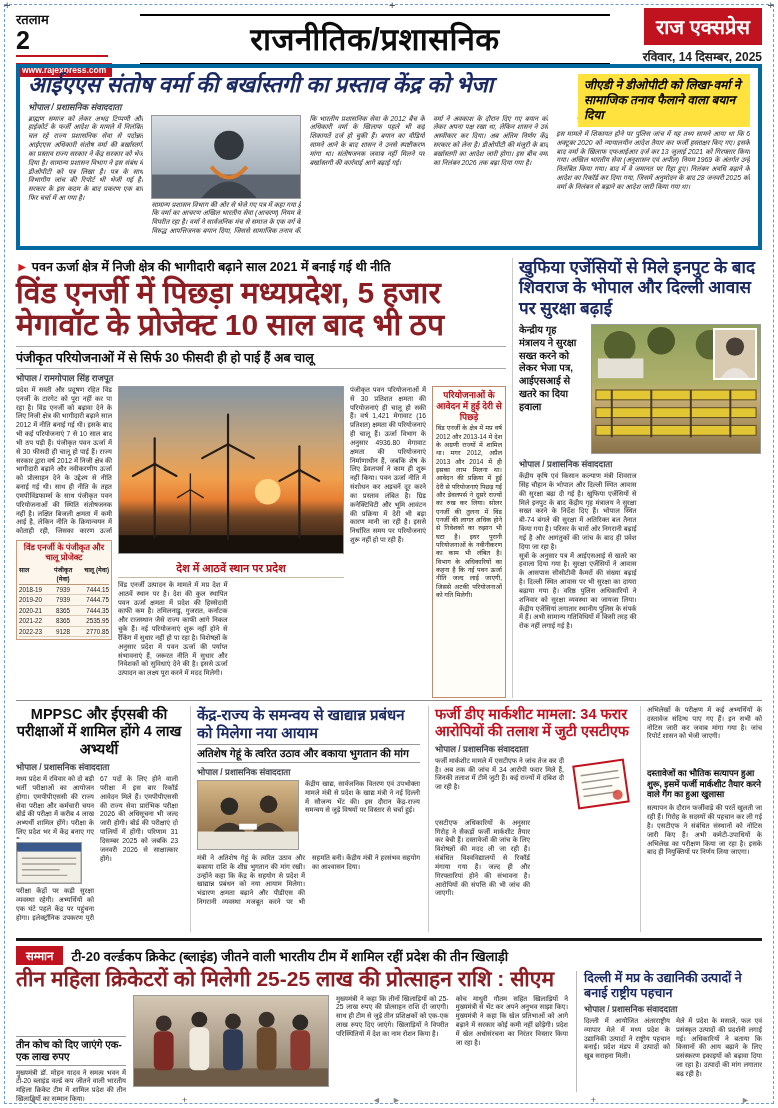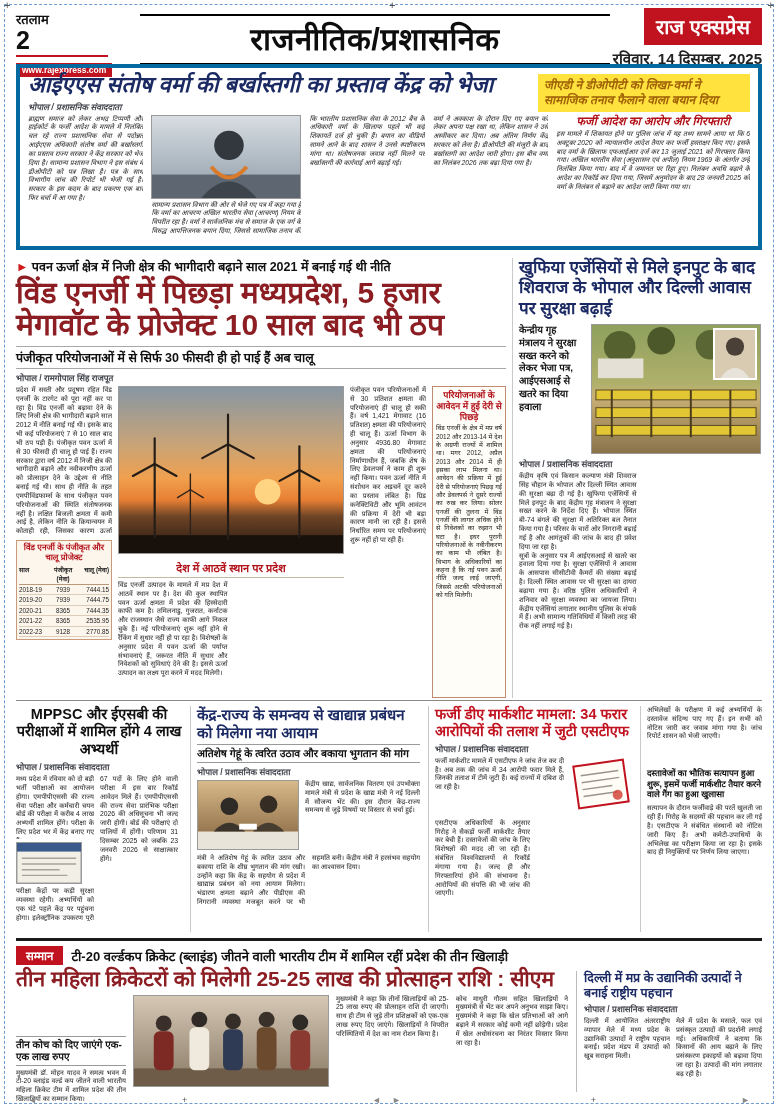--- a/index.html
+++ b/index.html
@@ -15,32 +15,32 @@
   
   .mast-left { position:absolute; left:16px; top:10px; width:120px; }
   .mast-city { font-size:13px; font-weight:bold; color:#111; }
   .mast-num { font-size:25px; font-weight:bold; color:#111; line-height:1; }
   .mast-rule { width:92px; border-top:2px solid #c1121f; margin:2px 0 2px; }
   .mast-web { display:inline-block; background:#c1121f; color:#fff; font-size:8.5px; font-weight:bold; padding:2px 6px; }
   .mast-center { position:absolute; left:140px; top:14px; width:470px; }
   .section-title { border-top:2px solid #000; border-bottom:2px solid #000; padding:1px 0 4px; font-size:31px; font-weight:bold; text-align:center; color:#0d0d0d; letter-spacing:.5px; }
   .mast-right { position:absolute; right:16px; top:8px; width:210px; text-align:right; }
   .brand-box { display:inline-block; background:#c1121f; color:#fff; font-size:20px; font-weight:bold; padding:5px 12px; border-radius:0; }
-  .mast-date { font-size:15px; font-weight:bold; color:#222; margin-top:3px; }
+  .mast-date { font-size:12px; font-weight:bold; color:#222; margin-top:3px; }
 
   
   .col { font-size:6.8px; line-height:1.3; text-align:justify; color:#1d1d1d; overflow:hidden; }
   .byline { font-size:8.5px; font-weight:bold; color:#44474e; }
   .ph { position:relative; overflow:hidden; border:1px solid #9a9a9a; background:#ccc; }
   .ph svg { display:block; width:100%; height:100%; }
 
   
   .story1 { position:absolute; left:16px; top:64px; width:746px; height:186px; border:4px solid #0369a1; padding:5px 8px;font-style:italic; }
   .s1-head { width:505px; font-size:22px; font-weight:bold; color:#1b2a63; line-height:1.12; }
-  .s1-highlight { position:absolute; right:8px; top:6px; width:212px; background:#ffe23e; color:#a16207; font-size:12px; font-weight:bold; line-height:1.25; padding:4px 6px; }
+  .s1-highlight { position:absolute; right:8px; top:6px; width:172px; background:#ffe23e; color:#000000; font-size:12px; font-weight:bold; line-height:1.25; padding:4px 6px; }
   .s1-byline { margin:3px 0 3px; }
   .s1-body { display:flex; gap:8px; height:122px; margin-top:2px; }
   .s1-c { width:118px; height:100%; }
   .s1-photo-col { width:150px; }
   .s1-photo { width:150px; height:84px; }
   .s1-c5 { width:198px; }
   .s1-sub2 { font-size:11.5px; font-weight:bold; color:#b3121a; text-align:center; margin-bottom:2px; line-height:1.15; }
 
   
   .wind { position:absolute; left:16px; top:258px; width:490px; height:440px; }

